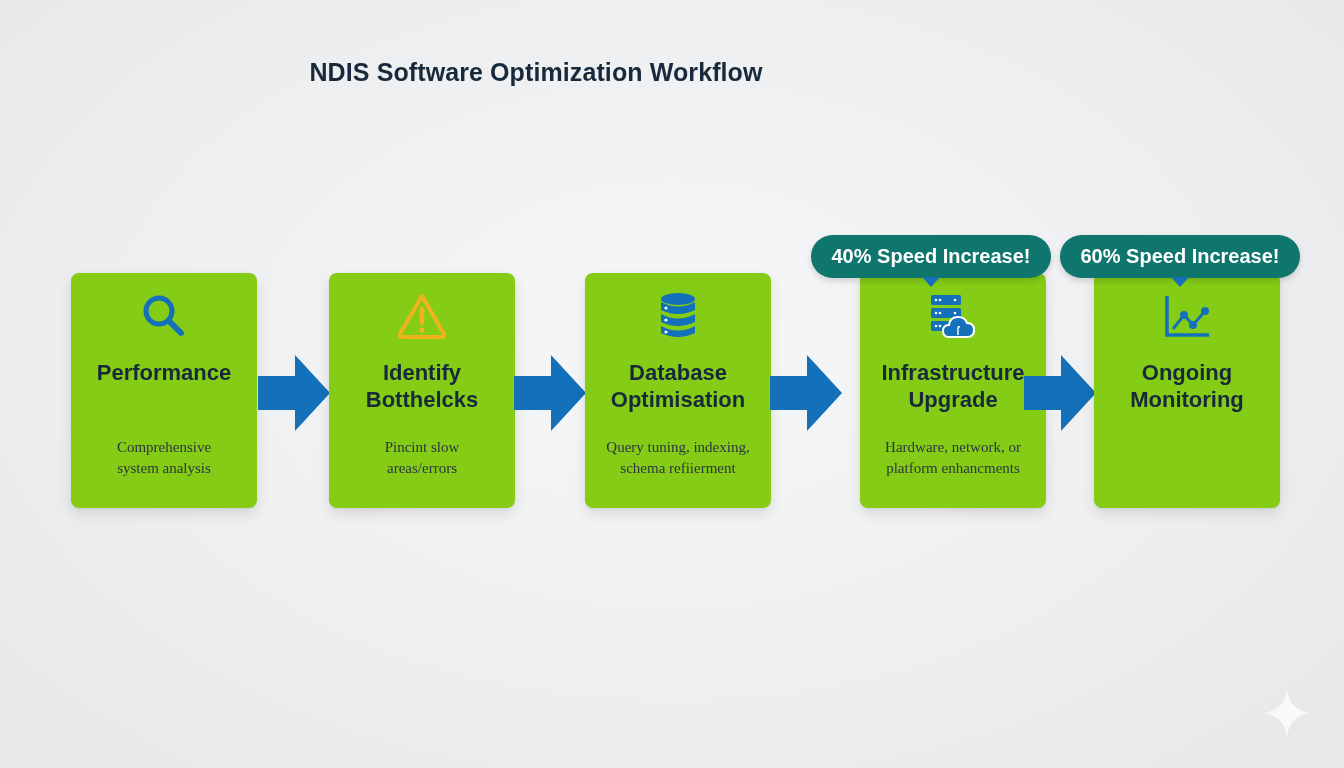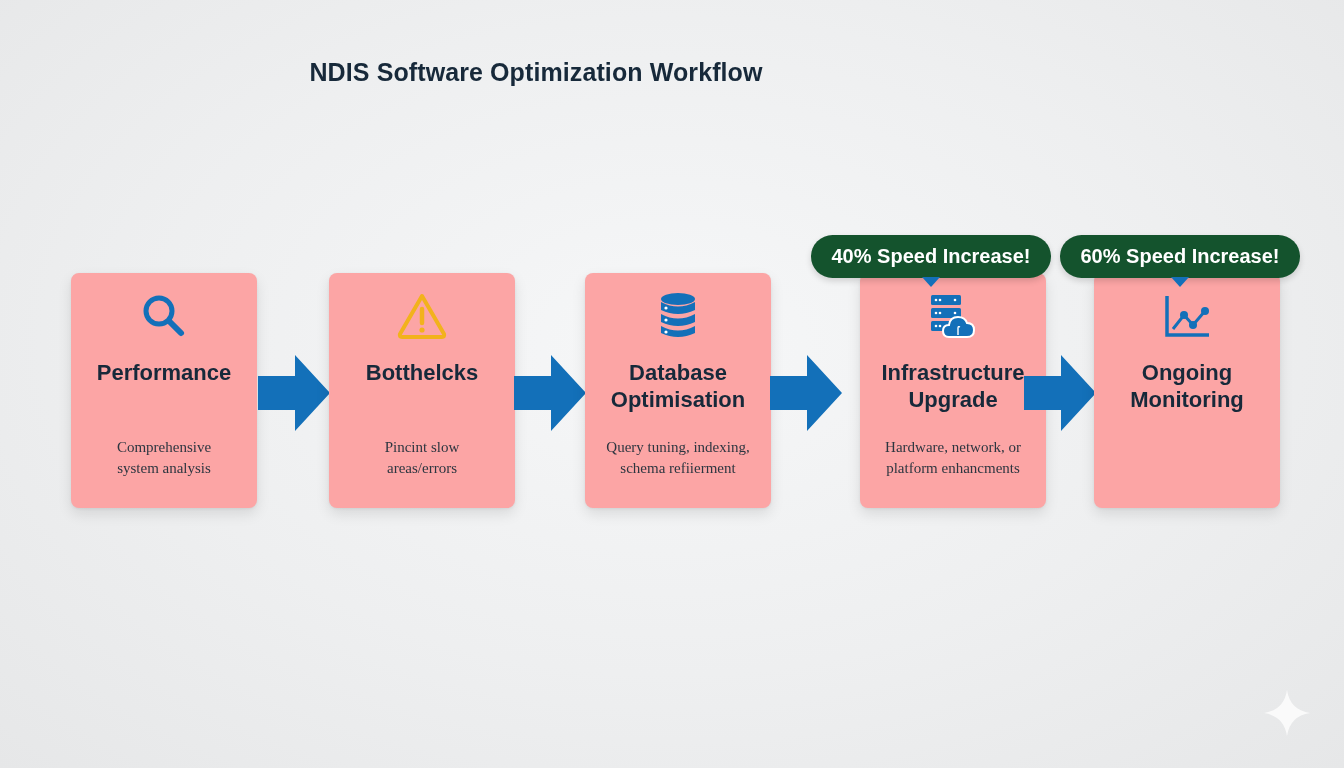--- a/index.html
+++ b/index.html
@@ -20,21 +20,21 @@
       font-size: 25px;
       font-weight: bold;
       color: #17293a;
       letter-spacing: 0.1px;
     }
     .card {
       position: absolute;
       top: 273px;
       width: 186px;
       height: 235px;
-      background: #fca5a5;
+      background: #84cc16;
       border-radius: 8px;
       box-shadow: 0 6px 14px rgba(0,0,0,0.10), 0 1px 3px rgba(0,0,0,0.06);
     }
     .card .icon {
       position: absolute;
       left: 0; width: 100%;
       top: 18px; height: 50px;
       display: flex; justify-content: center; align-items: center;
     }
     .card .heading {
@@ -61,21 +61,21 @@
       position: absolute;
       top: 355px;
       width: 74px;
       height: 76px;
     }
     .badge {
       position: absolute;
       top: 235px;
       height: 43px;
       width: 240px;
-      background: #14532d;
+      background: #0f766e;
       border-radius: 22px;
       color: #ffffff;
       font-size: 20px;
       font-weight: bold;
       display: flex; align-items: center; justify-content: center;
       box-shadow: 0 3px 6px rgba(0,0,0,0.15);
       z-index: 3;
     }
     .badge::after {
       content: "";
@@ -120,20 +120,21 @@
 
 <div class="card" style="left:329px;">
   <div class="icon">
     <svg width="54" height="50" viewBox="0 0 54 50">
       <path d="M27 5 L49 43 Q50 46 47 46 L7 46 Q4 46 5 43 Z" fill="none" stroke="#f2b21c" stroke-width="4" stroke-linejoin="round"></path>
       <line x1="27" y1="18" x2="27" y2="32" stroke="#f2b21c" stroke-width="4.5" stroke-linecap="round"></line>
       <circle cx="27" cy="39" r="2.6" fill="#f2b21c"></circle>
     </svg>
   </div>
   <div class="heading">
+    <div>Identify</div>
     <div>Botthelcks</div>
   </div>
   <div class="desc">
     <div>Pincint slow</div>
     <div>areas/errors</div>
   </div>
 </div>
 
 <svg class="arrow" style="left:514px;" viewBox="0 0 74 76">
   <polygon points="0,21 37,21 37,0 72,38 37,76 37,55 0,55" fill="#1370b9"></polygon>

